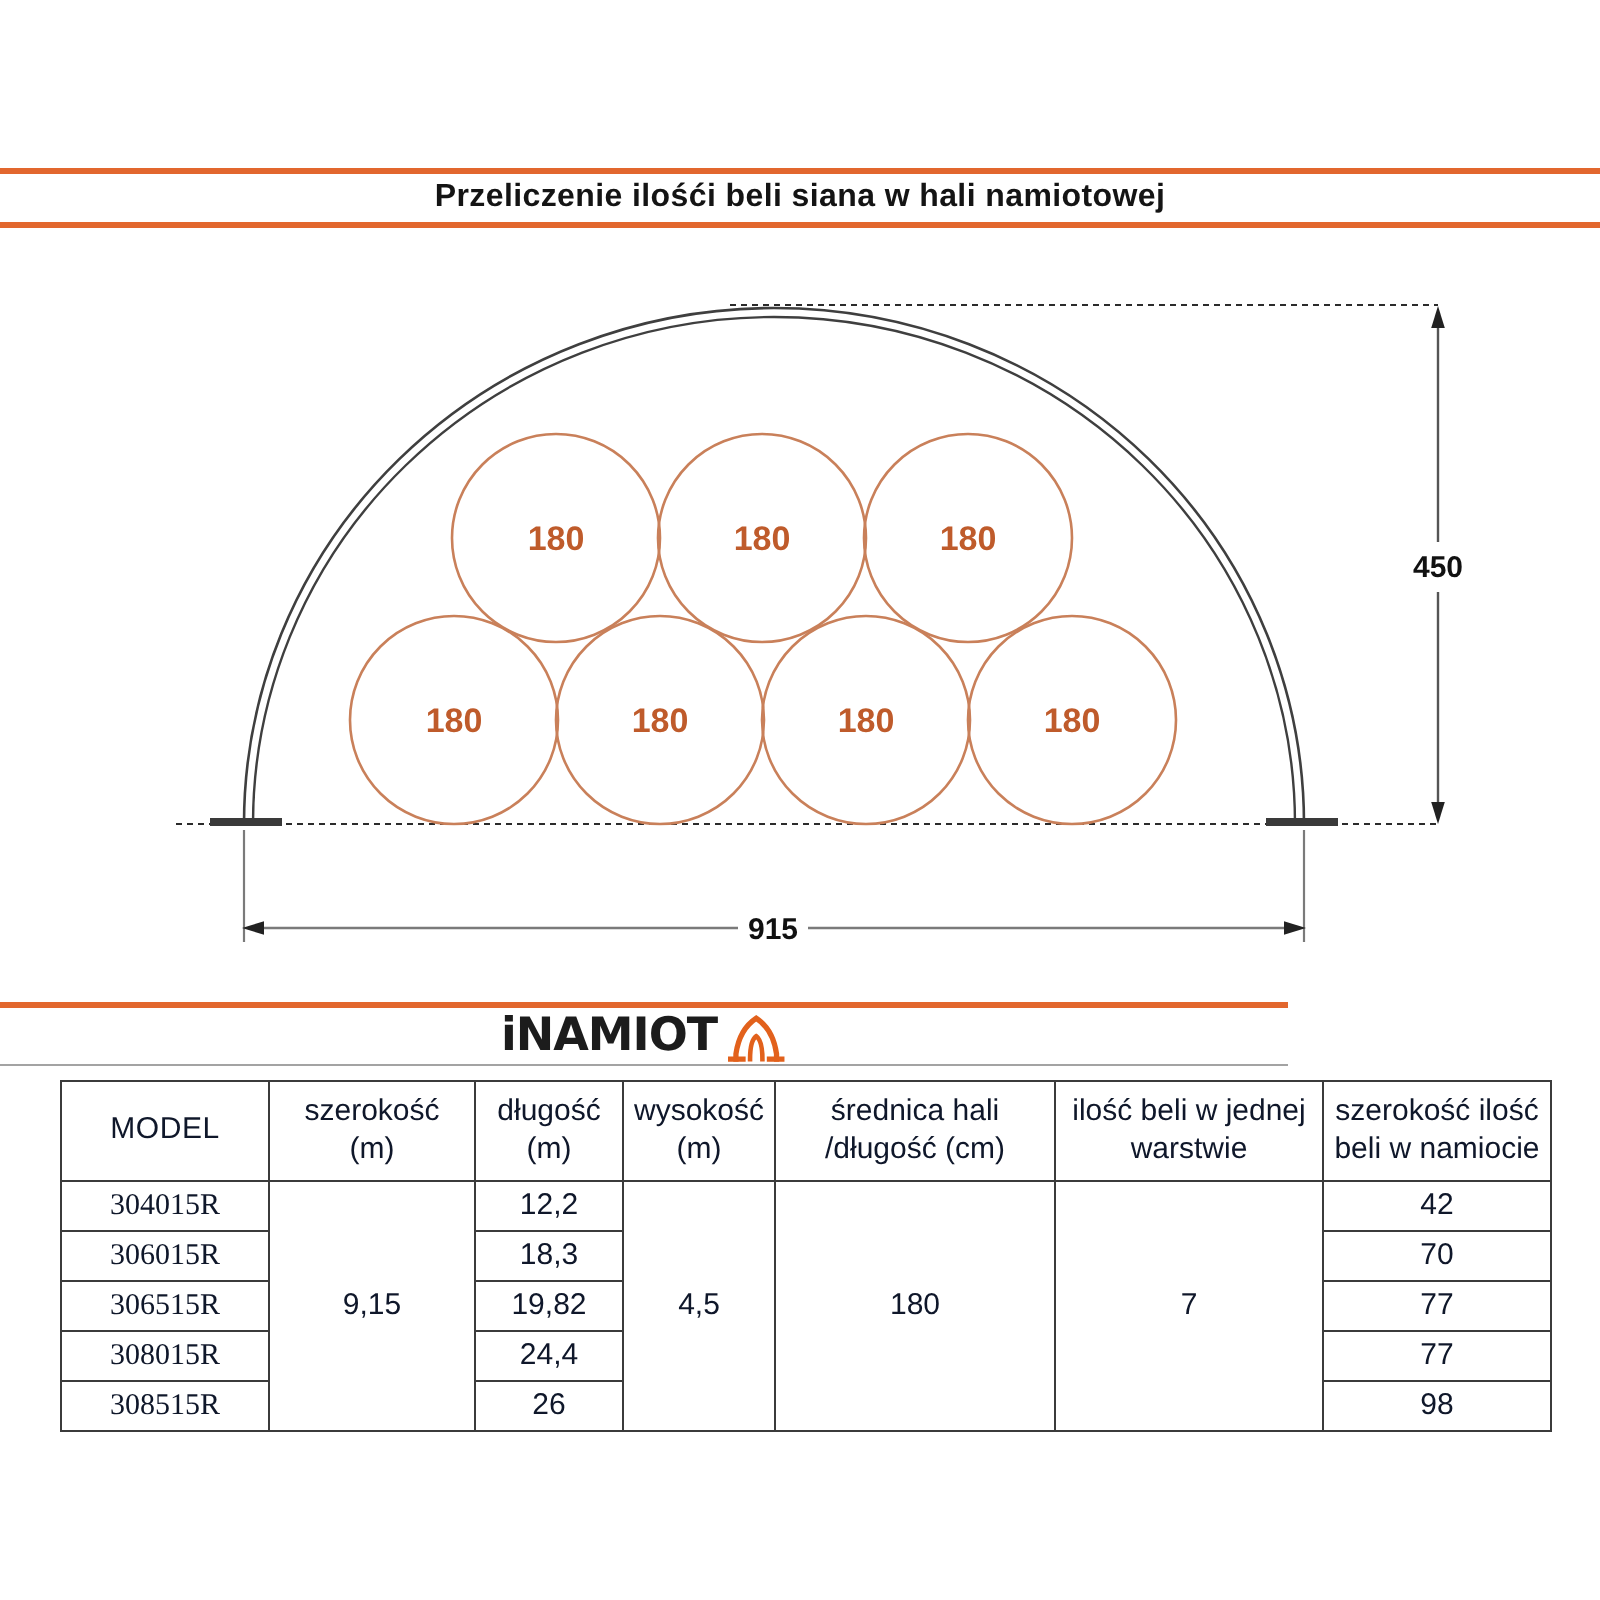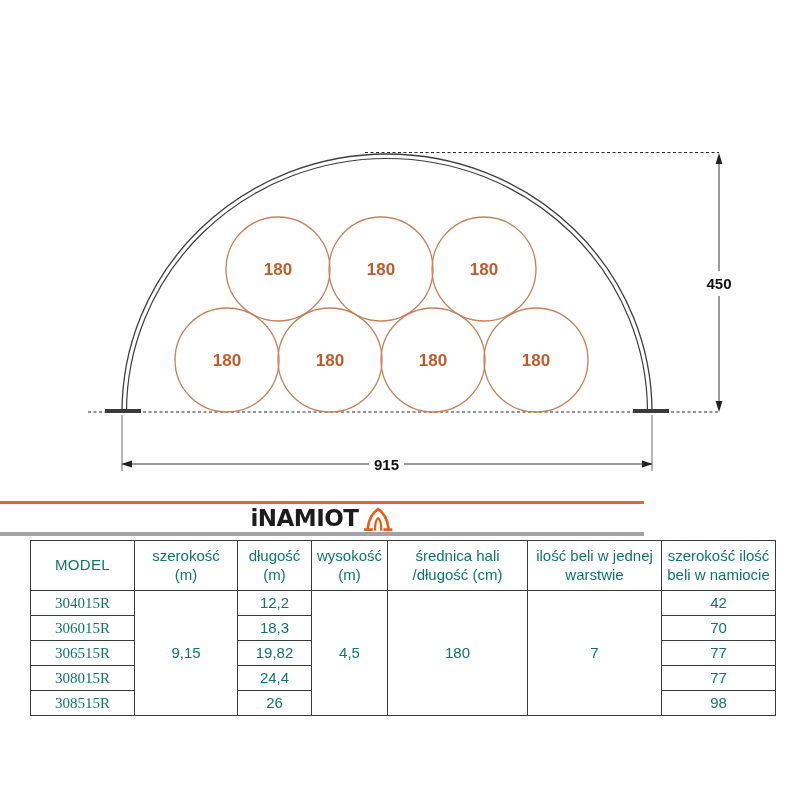--- a/index.html
+++ b/index.html
@@ -15,49 +15,52 @@
     display:flex; align-items:center; justify-content:center;
   }
   .title-text { font-size:16px; font-weight:bold; color:#141414; letter-spacing:0.2px; }
 
   
   .diagram { position:absolute; left:0; top:140px; }
 
   
   .logo-band {
     position:absolute; left:0; top:501px; width:644px; height:28px;
-    border-top:3px solid #e2672e; border-bottom:4px solid #a3a3a3;
+    border-top:3px solid #e2672e; border-bottom:1px solid #a3a3a3;
     display:flex; align-items:center; justify-content:center; gap:5px;
   }
   .logo-text {
     font-family:"DejaVu Sans", sans-serif; font-weight:bold; font-size:23px;
     letter-spacing:-0.5px; color:#1c1c1c;
   }
   .logo-icon { display:block; margin-top:2px; }
 
   
   table.data-table {
     position:absolute; left:30px; top:540px;
     border-collapse:collapse; table-layout:fixed;
-    font-size:15px; color:#0f766e;
+    font-size:15px; color:#0f172a;
   }
   .data-table th, .data-table td {
     border:1.6px solid #3b3b3b; text-align:center; vertical-align:middle;
     padding:0; line-height:1.25; font-weight:normal;
   }
   .data-table thead th { height:49px; }
   .data-table tbody td, .data-table tbody th { height:24px; }
   .cell-model { font-weight:bold;font-family:Liberation Serif, serif; }
   .hdr-model { font-weight:bold; letter-spacing:0.3px; }
 </style>
 </head>
 <body>
 
 <div class="page">
 
+  <div class="title-band">
+    <span class="title-text">Przeliczenie ilośći beli siana w hali namiotowej</span>
+  </div>
 
   <svg class="diagram" width="800" height="350" viewBox="0 0 800 350">
 
     <line x1="365" y1="12.5" x2="719" y2="12.5" stroke="#2b2b2b" stroke-width="1" stroke-dasharray="3 2.5"></line>
     <line x1="88" y1="272" x2="719" y2="272" stroke="#2b2b2b" stroke-width="1" stroke-dasharray="3 2.5"></line>
 
     <path d="M 122 272 A 265 258 0 0 1 652 272" fill="none" stroke="#3f3f3f" stroke-width="1.3"></path>
     <path d="M 126.5 272 A 260.5 253.5 0 0 1 647.5 272" fill="none" stroke="#3f3f3f" stroke-width="1.2"></path>
 
     <line x1="105" y1="271" x2="141" y2="271" stroke="#3a3a3a" stroke-width="4"></line>

